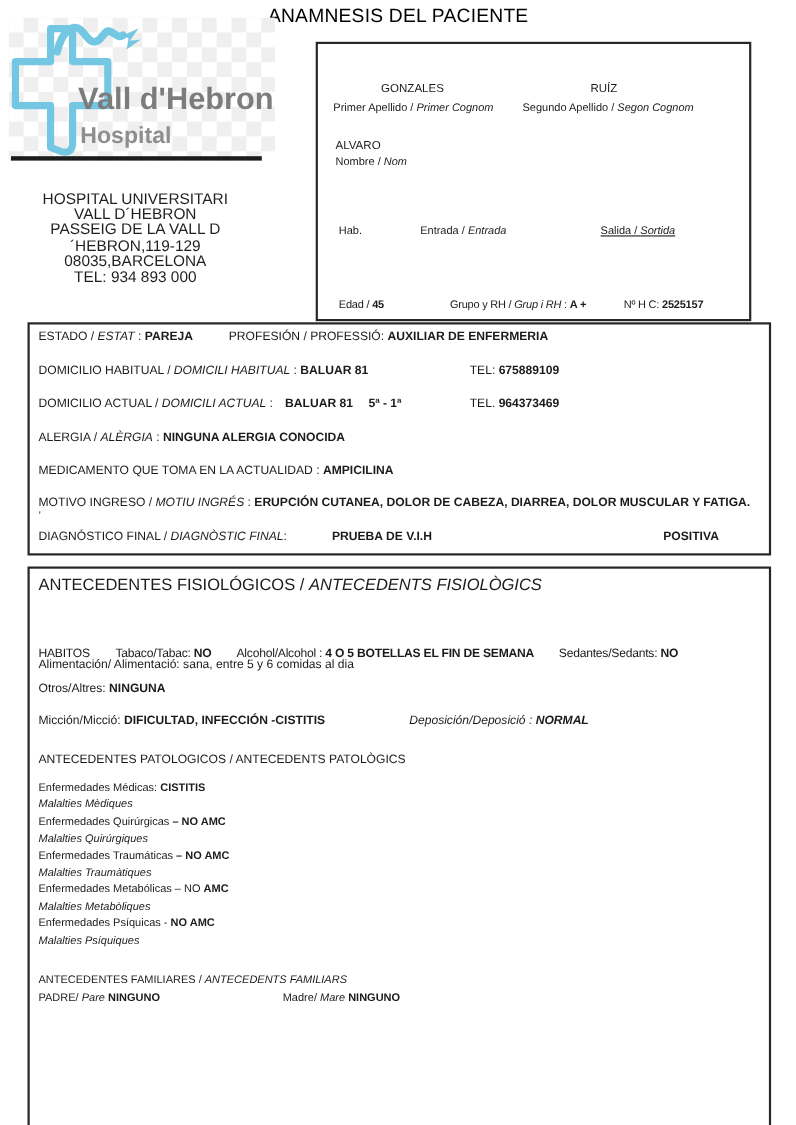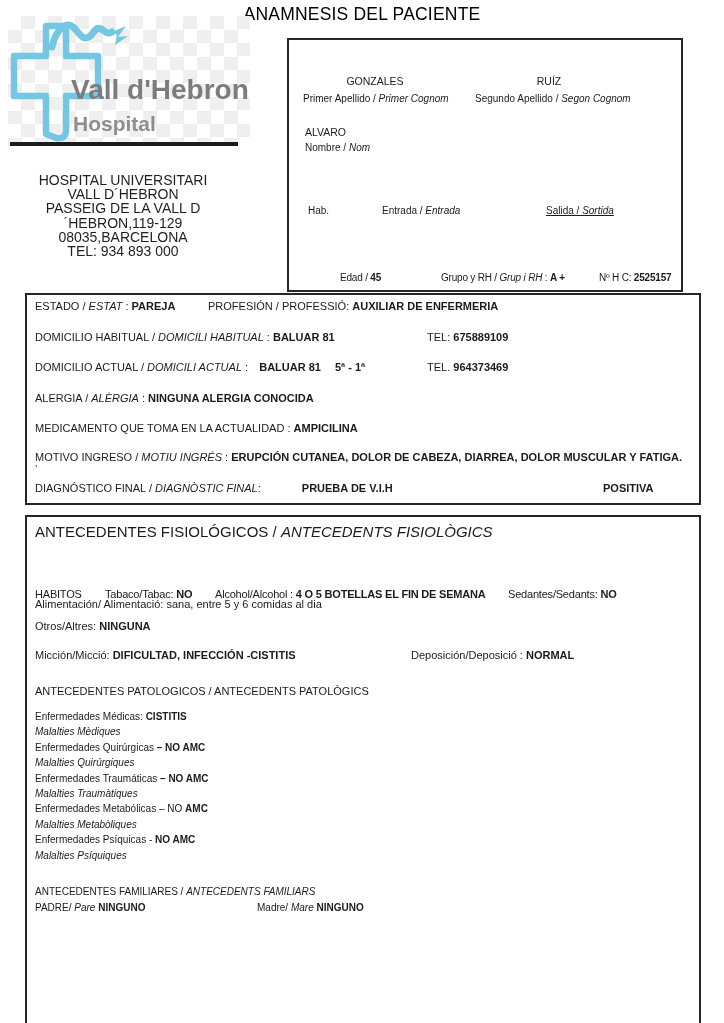--- a/index.html
+++ b/index.html
@@ -101,21 +101,21 @@
     <div class="row" style="left:19px; top:165px;">
       <span>Hab.</span>
       <span class="abs" style="left:74px;">
         <span>Entrada / </span><span class="i">Entrada</span>
       </span>
       <span class="abs" style="left:238px;text-decoration:underline;">
         <span>Salida / </span><span class="i">Sortida</span>
       </span>
     </div>
 
-    <div class="row tight" style="left:19px; top:232px;margin-left:32px;">
+    <div class="row tight" style="left:19px; top:232px;">
       <span>Edad / </span><span class="b">45</span>
       <span class="abs" style="left:101px;">
         <span>Grupo y RH / </span><span class="i">Grup i RH</span><span> : </span><span class="b">A +</span>
       </span>
       <span class="abs" style="left:259px;">
         <span>Nº H C: </span><span class="b">2525157</span>
       </span>
     </div>
   </div>
 
@@ -183,21 +183,21 @@
         <span>Sedantes/Sedants: </span><span class="b">NO</span>
       </span>
     </div>
 
     <div class="row" style="top:103px;">
       <span>Otros/Altres: </span><span class="b">NINGUNA</span>
     </div>
 
     <div class="row" style="top:132px;">
       <span>Micción/Micció: </span><span class="b">DIFICULTAD, INFECCIÓN -CISTITIS</span>
-      <span class="abs" style="left:376px;">
+      <span class="abs" style="left:337px;font-style:italic;">
         <span>Deposición/Deposició </span><span>: </span><span class="b">NORMAL</span>
       </span>
     </div>
 
     <div class="row" style="top:168px;">ANTECEDENTES PATOLOGICOS / ANTECEDENTS PATOLÒGICS</div>
 
     <div class="row small list" style="top:192px;">
       <div><span>Enfermedades Médicas: </span><span class="b">CISTITIS</span></div>
       <div class="i">Malalties Mèdiques</div>
       <div><span>Enfermedades Quirúrgicas </span><span class="b">– NO AMC</span></div>

